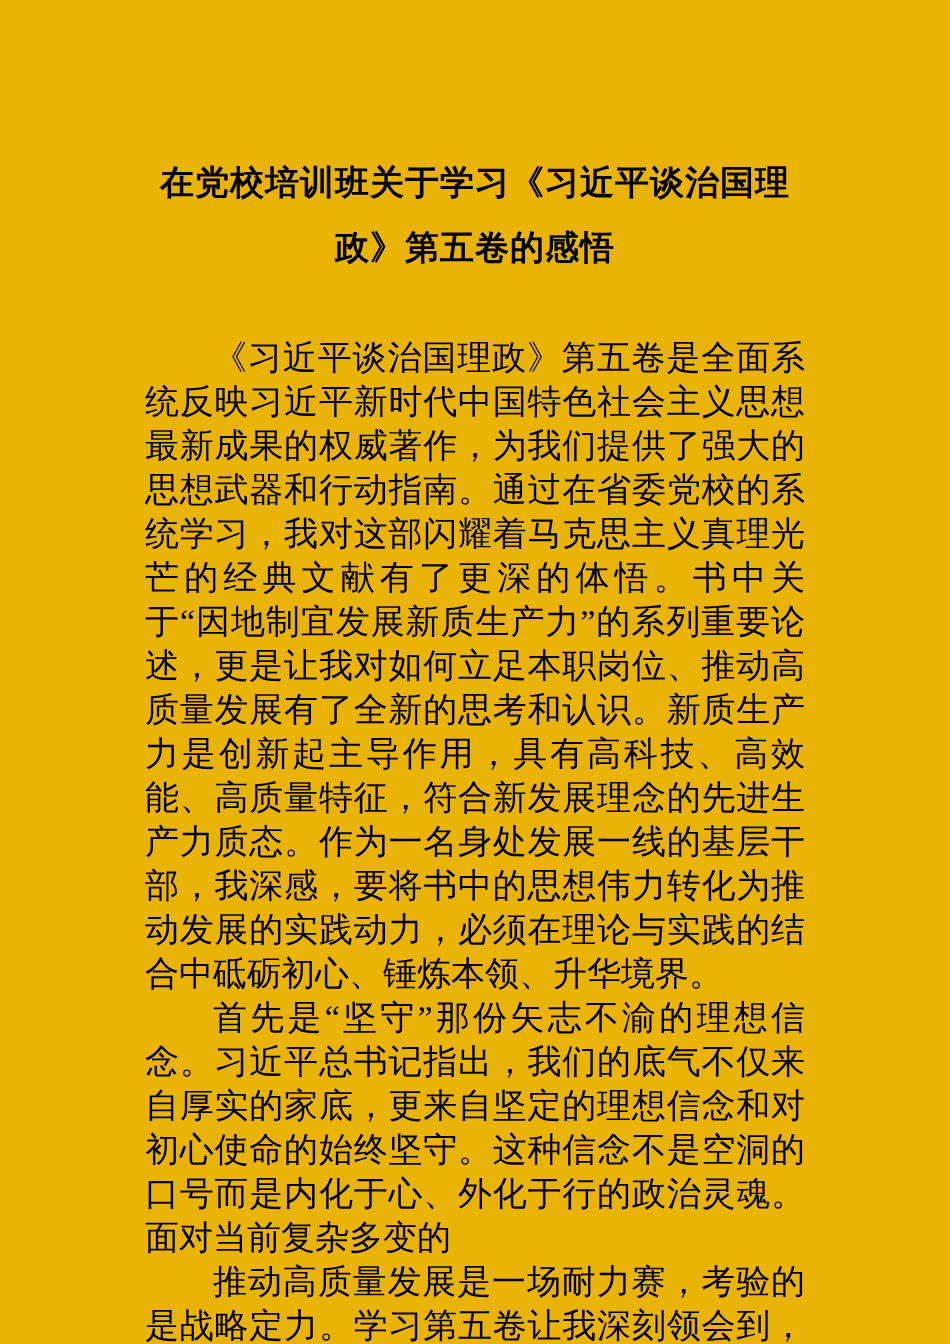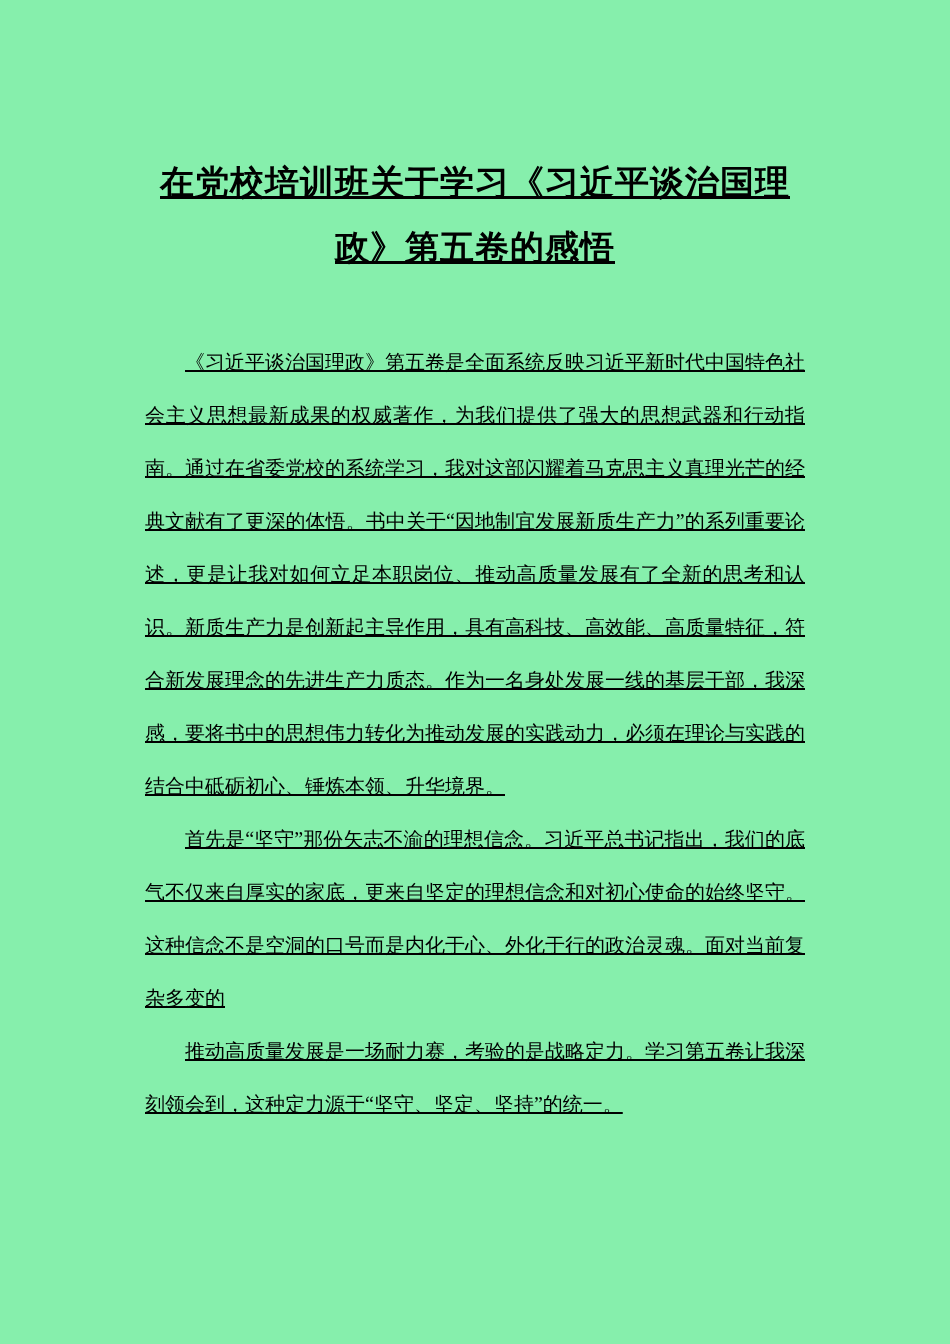--- a/index.html
+++ b/index.html
@@ -6,38 +6,37 @@
   html, body { background: #ffffff; }
   body {
     width: 950px;
     font-family: "Liberation Serif", "DejaVu Serif", serif;
     color: #000000;
   }
   .page {
     position: relative;
     width: 950px;
     height: 1344px;
-    background: #86efac;
+    background: #eab308;
     overflow: hidden;
     padding: 150px 145px 0 145px;
-    text-decoration: underline;
   }
   .doc-title {
     font-family: "Liberation Serif", "DejaVu Serif", serif;
     font-size: 34px;
     font-weight: 700;
     line-height: 65px;
     letter-spacing: 1px;
     text-align: center;
     color: #000000;
     margin-bottom: 56px;
   }
   .para {
-    font-size: 20px;
-    line-height: 53px;
+    font-size: 34px;
+    line-height: 44px;
     text-align: justify;
     text-indent: 2em;
     color: #000000;
     word-break: break-all;
   }
   .para.body {
     font-family: "Liberation Serif", "DejaVu Serif", serif;
     font-weight: 400;
   }
   .para.heading {

